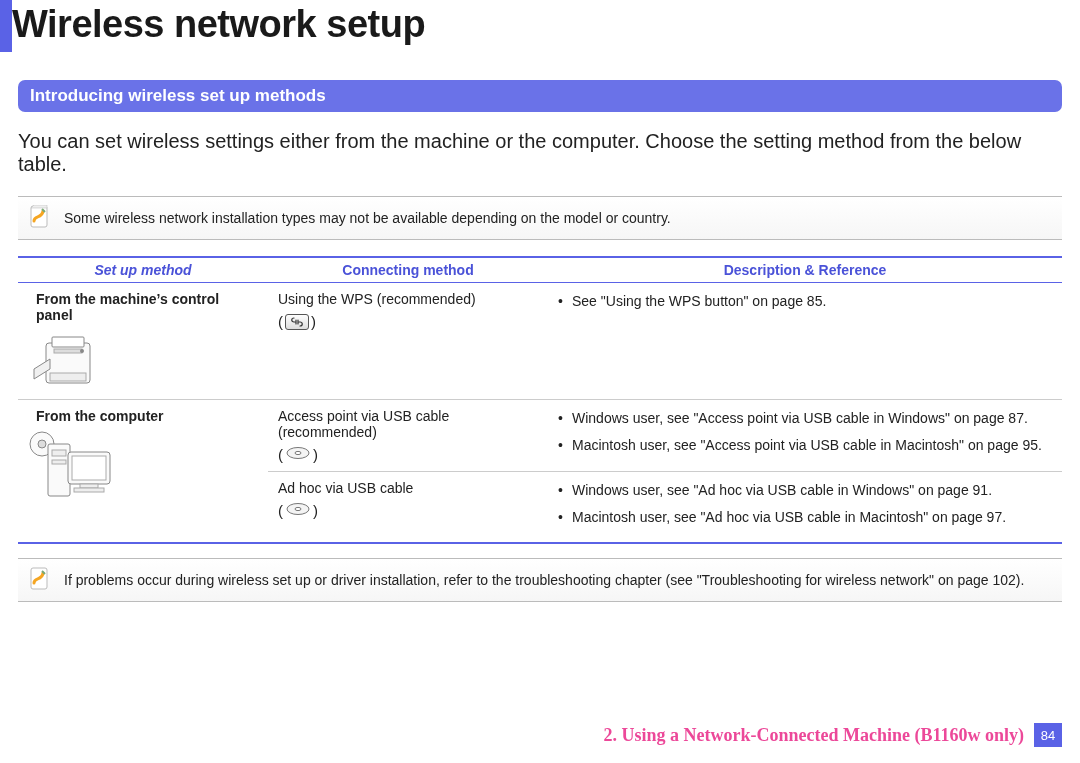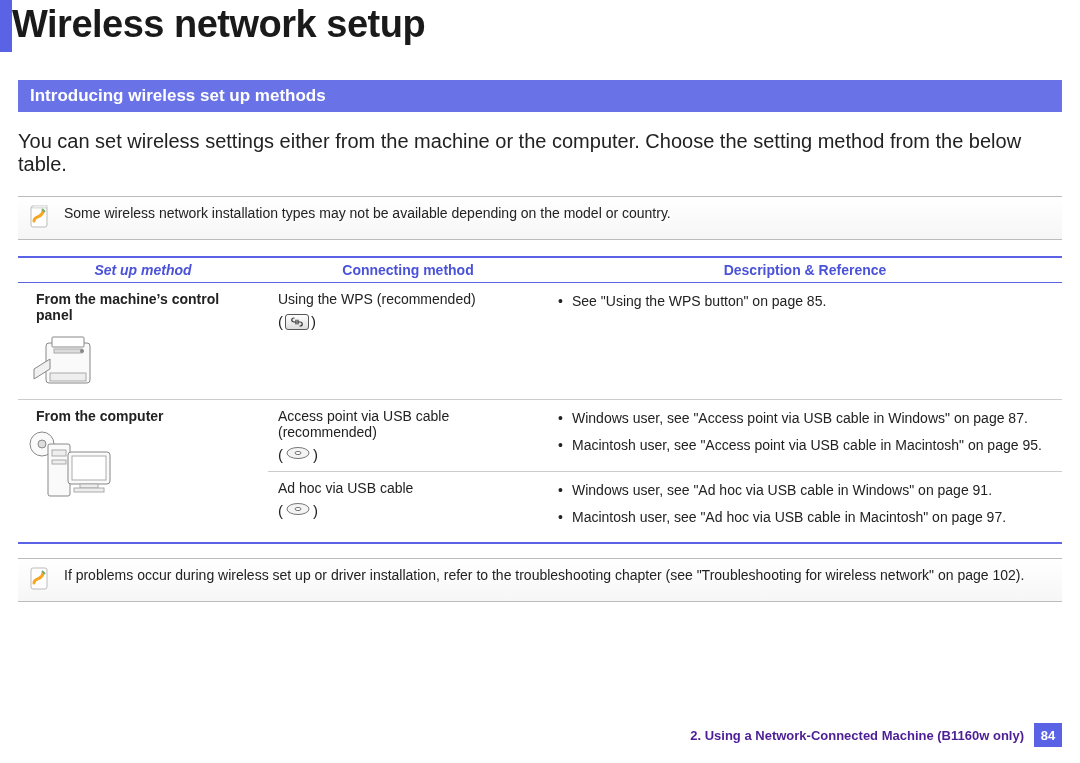--- a/index.html
+++ b/index.html
@@ -30,34 +30,34 @@
   }
   .content {
     padding: 28px 18px 0 18px;
   }
   .section-header {
     background: #6a72e8;
     color: #fff;
     font-size: 17px;
     font-weight: 700;
     padding: 6px 12px;
-    border-radius: 0;
+    border-radius: 7px;
     margin-bottom: 18px;
   }
   .intro-text {
     margin-bottom: 20px;
     font-size: 20px;
   }
   .note-box {
     border-top: 1px solid #bbb;
     border-bottom: 1px solid #bbb;
     background: linear-gradient(#fff,#f6f6f6);
     padding: 8px 10px;
     display: flex;
-    align-items: flex-start;
+    align-items: center;
     gap: 14px;
     margin-bottom: 16px;
     font-size: 14px;
   }
   .note-icon {
     width: 22px; height: 26px; flex: 0 0 auto; position: relative;
   }
   .note-icon svg { width: 22px; height: 26px; }
   table.methods {
     width: 100%;
@@ -102,28 +102,29 @@
   ul.refs li::before { content:"•"; position:absolute; left:0; top:0; }
   .footer {
     position: absolute;
     bottom: 16px;
     right: 18px;
     display: flex;
     align-items: center;
     gap: 10px;
   }
   .footer-text {
-    color: #4c1d95;
-    font-weight: 700;
-    font-size: 13px;
+    color: #ec4899;
+    font-weight: 700;
+    font-size: 18px;
+    font-family: Liberation Serif, serif;
   }
   .page-num {
     background: #5a62e6;
     color: #fff;
-    font-weight: 700;
+    font-weight: 400;
     font-size: 13px;
     width: 28px; height: 24px;
     display: flex; align-items:center; justify-content:center;
   }
 </style>
 </head>
 <body>
 
 <div class="page-title-wrap">
   <div class="title-bar-left"></div>

